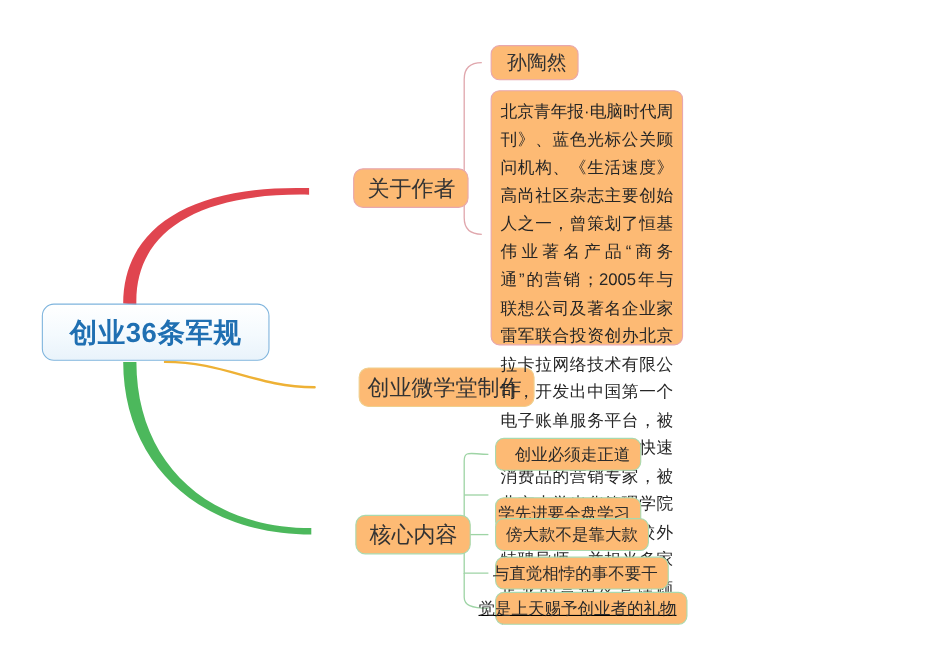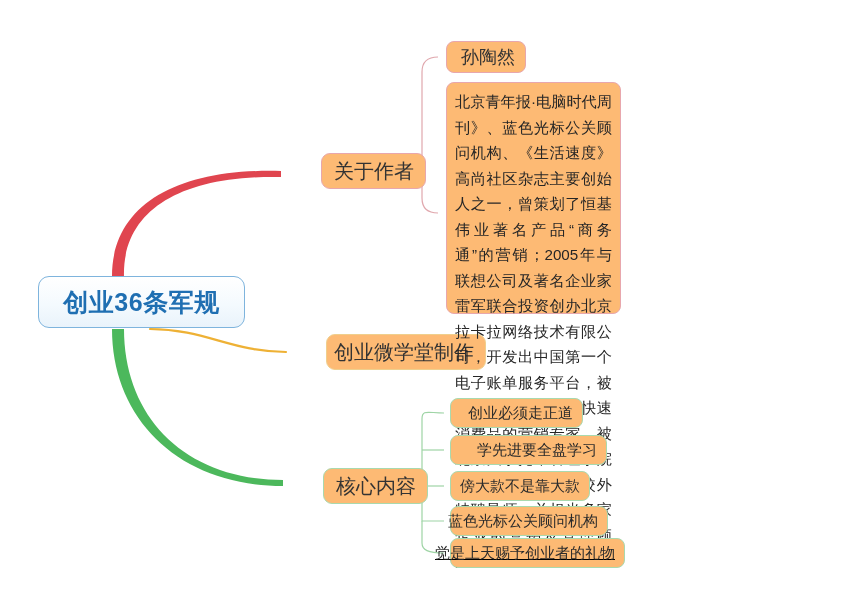--- a/index.html
+++ b/index.html
@@ -131,21 +131,21 @@
     height: 30px;
     border-color: #a9d9ae;
     padding: 0 9px;
     left: 450px;
   }
   .n2core .label {
     font-size: 15px;
     color: #2b2b2b;
   }
   #c0 { top: 398px; width: 133px; }
-  #c1 { top: 435px; width: 157px; }
+  #c1 { top: 452px; width: 133px; }
   #c2 { top: 471px; width: 140px; }
   #c3 { top: 506px; width: 158px; }
   #c4 { top: 538px; width: 175px; text-decoration: underline; }
 </style>
 </head>
 <body>
 
 <div id="canvas">
 
   <svg id="branches" viewBox="0 0 857 611" xmlns="http://www.w3.org/2000/svg">
@@ -199,19 +199,19 @@
   <div class="node n2core" id="c0">
     <span class="label">创业必须走正道</span>
   </div>
   <div class="node n2core" id="c1">
     <span class="label">学先进要全盘学习</span>
   </div>
   <div class="node n2core" id="c2">
     <span class="label">傍大款不是靠大款</span>
   </div>
   <div class="node n2core" id="c3">
-    <span class="label">蓝色光标公关顾问机构</span>
+    <span class="label">与直觉相悖的事不要干</span>
   </div>
   <div class="node n2core" id="c4">
     <span class="label">觉是上天赐予创业者的礼物</span>
   </div>
 
 </div>
 
 </body></html>

